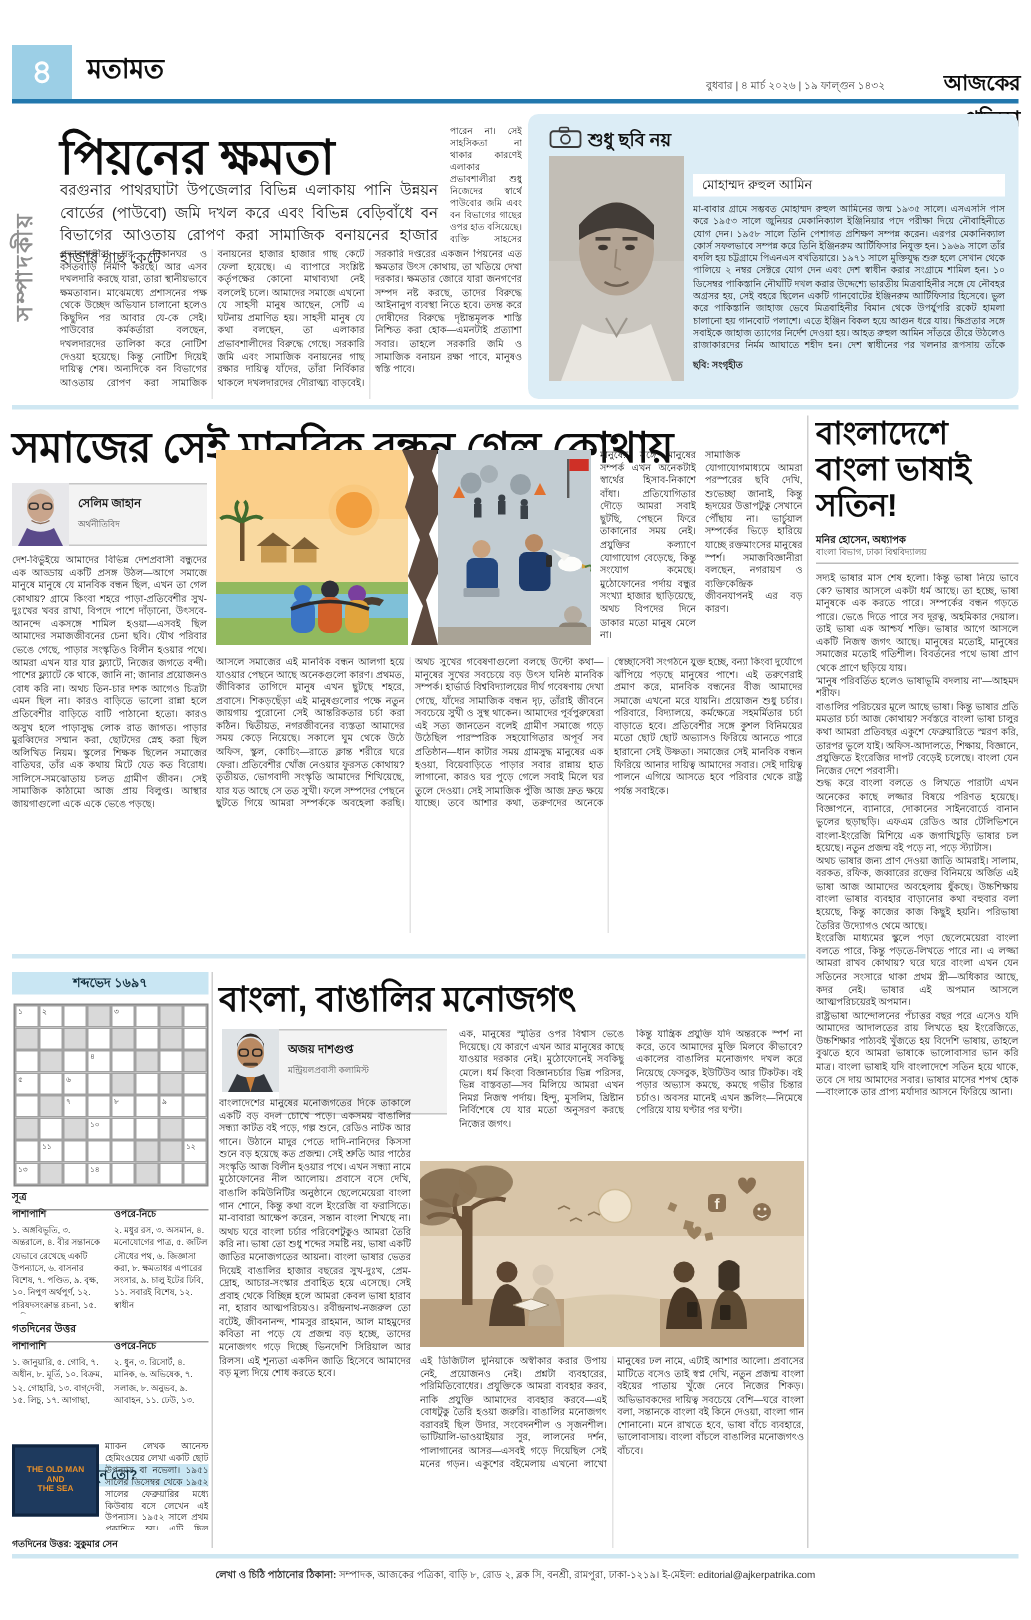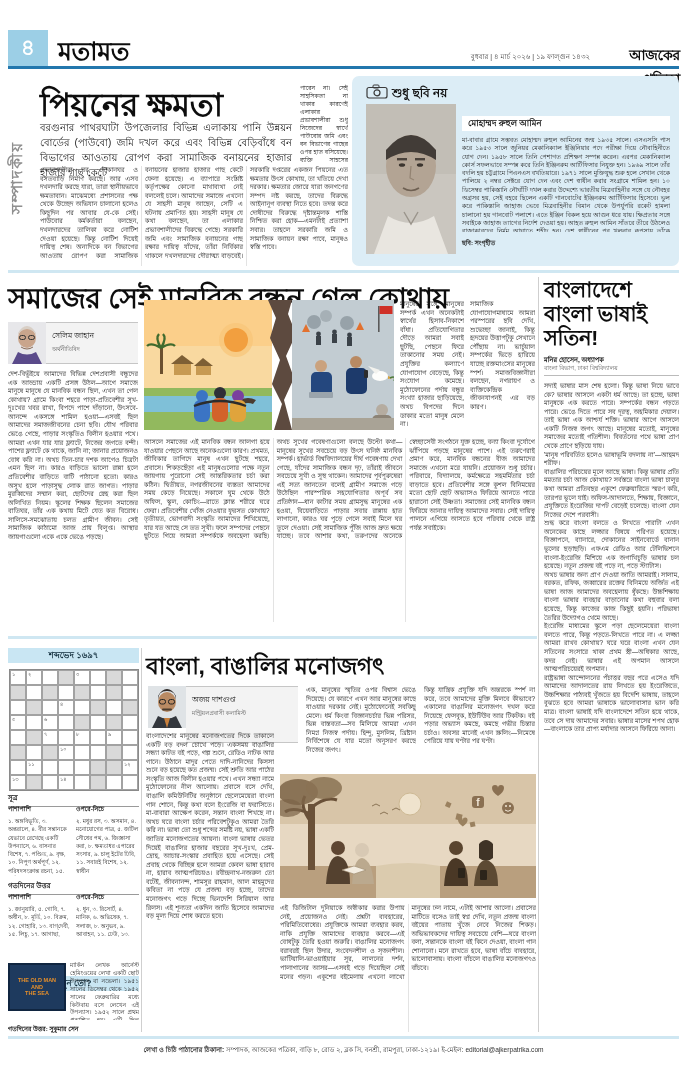--- a/index.html
+++ b/index.html
@@ -7,21 +7,21 @@
        font-family:"Liberation Sans","DejaVu Sans",sans-serif;color:#1a1a1a;overflow:hidden}
   .abs{position:absolute}
   .tx{font-size:6.4px;line-height:1.34;text-align:justify;color:#1c1c1c;overflow:hidden}
   .pre{white-space:pre-line}
   .cols3{column-count:3;column-gap:7px;column-rule:1px solid #e3e3e3}
   .cols2{column-count:2;column-gap:7px;column-rule:1px solid #e3e3e3}
   .hl{font-weight:bold;color:#0d0d0d;letter-spacing:-0.3px}
   .byline-card{display:flex;align-items:stretch}
   .byline-info{flex:1;background:#f3f3f3;border-top:1px solid #c6c6c6;border-bottom:1px solid #c6c6c6;
                padding:6px 0 0 6px}
-  .byline-name{font-size:7.6px;font-weight:normal;color:#111}
+  .byline-name{font-size:7.6px;font-weight:bold;color:#111}
   .byline-role{font-size:5.8px;color:#555;margin-top:2px}
   .secbar{background:#c9e6f3;color:#13303f;font-weight:bold;font-size:8.5px;text-align:center;
           line-height:15px;height:15px}
   .sephead{font-size:7px;font-weight:bold;border-bottom:1px solid #9a9a9a;padding-bottom:2px;color:#222}
   .cluehead{font-size:6.2px;font-weight:bold;margin-bottom:2px;color:#111}
   .cluetx{font-size:5.7px;line-height:1.45;text-align:left;color:#222}
   .cw-grid{display:grid;grid-template-columns:repeat(8,1fr);grid-auto-rows:15px;width:128px;
            border:1px solid #8a8a8a;background:#fff}
   .cw-cell{border:0.5px solid #a2a2a2;position:relative;background:#fff}
   .cw-cell.g{background:#d9d9d9}
@@ -32,21 +32,21 @@
   .cover div{color:#e8902a;font-weight:bold;font-size:5.5px;line-height:1.25;text-align:center}
   .hairline{border-top:1px solid #bbb}
   .vrule{width:1px;background:#cfcfcf}
 </style>
 </head>
 <body>
 
 <div class="abs" style="left:8px;top:30px;width:40px;height:36px;background:#9ccfe6;color:#fff;font-size:22px;font-weight:bold;display:flex;align-items:center;justify-content:center">
   <span>৪</span>
 </div>
-<div class="abs hl" style="left:58px;top:32px;font-size:25px">মতামত</div>
+<div class="abs hl" style="left:58px;top:32px;font-size:18px">মতামত</div>
 <div class="abs" style="left:340px;top:51px;width:250px;text-align:right;font-size:7px;color:#444">বুধবার | ৪ মার্চ ২০২৬ | ১৯ ফাল্গুন ১৪৩২</div>
 <div class="abs hl" style="left:596px;top:44px;width:84px;font-size:14px;text-align:right">আজকের পত্রিকা</div>
 <div class="abs" style="left:8px;top:66px;width:671px;height:3px;background:#2277ad"></div>
 
 <div class="abs vlabel" style="left:-58px;top:165px;width:150px;text-align:center">সম্পাদকীয়</div>
 <div class="abs hl" style="left:40px;top:80px;font-size:32px">পিয়নের ক্ষমতা</div>
 <div class="abs" style="left:40px;top:120px;width:252px;font-size:10px;line-height:1.5;color:#222;text-align:justify">বরগুনার পাথরঘাটা উপজেলার বিভিন্ন এলাকায় পানি উন্নয়ন বোর্ডের (পাউবো) জমি দখল করে এবং বিভিন্ন বেড়িবাঁধে বন বিভাগের আওতায় রোপণ করা সামাজিক বনায়নের হাজার হাজার গাছ কেটে</div>
 <div class="abs tx" style="left:300px;top:84px;width:48px;height:78px;font-size:6px">পারেন না। সেই সাহসিকতা না থাকার কারণেই এলাকার প্রভাবশালীরা শুধু নিজেদের স্বার্থে পাউবোর জমি এবং বন বিভাগের গাছের ওপর হাত বসিয়েছে। ব্যক্তি সাহসের অভাবে যে এর বিরুদ্ধে প্রতিবাদ হচ্ছে না, তা নয়; প্রশাসনও অধিকাংশ সময় নীরব দর্শক। যদি নিজের ভেতরের সাহস জাগিয়ে তোলা যায়, তাহলে দখলদারদের বিরুদ্ধে প্রতিবাদ করতে পারবেন সবাই।</div>
 <div class="abs tx cols3" style="left:40px;top:166px;width:308px;height:100px">প্রভাবশালীরা ঘর, দোকানঘর ও বসতবাড়ি নির্মাণ করছে। আর এসব দখলদারি করছে যারা, তারা স্থানীয়ভাবে ক্ষমতাবান। মাঝেমধ্যে প্রশাসনের পক্ষ থেকে উচ্ছেদ অভিযান চালানো হলেও কিছুদিন পর আবার যে-কে সেই। পাউবোর কর্মকর্তারা বলছেন, দখলদারদের তালিকা করে নোটিশ দেওয়া হয়েছে। কিন্তু নোটিশ দিয়েই দায়িত্ব শেষ। অন্যদিকে বন বিভাগের আওতায় রোপণ করা সামাজিক বনায়নের হাজার হাজার গাছ কেটে ফেলা হয়েছে। এ ব্যাপারে সংশ্লিষ্ট কর্তৃপক্ষের কোনো মাথাব্যথা নেই বললেই চলে। আমাদের সমাজে এখনো যে সাহসী মানুষ আছেন, সেটি এ ঘটনায় প্রমাণিত হয়। সাহসী মানুষ যে কথা বলছেন, তা এলাকার প্রভাবশালীদের বিরুদ্ধে গেছে। সরকারি জমি এবং সামাজিক বনায়নের গাছ রক্ষার দায়িত্ব যাঁদের, তাঁরা নির্বিকার থাকলে দখলদারদের দৌরাত্ম্য বাড়বেই। সরকারি দপ্তরের একজন পিয়নের এত ক্ষমতার উৎস কোথায়, তা খতিয়ে দেখা দরকার। ক্ষমতার জোরে যারা জনগণের সম্পদ নষ্ট করছে, তাদের বিরুদ্ধে আইনানুগ ব্যবস্থা নিতে হবে। তদন্ত করে দোষীদের বিরুদ্ধে দৃষ্টান্তমূলক শাস্তি নিশ্চিত করা হোক—এমনটাই প্রত্যাশা সবার। তাহলে সরকারি জমি ও সামাজিক বনায়ন রক্ষা পাবে, মানুষও স্বস্তি পাবে।</div>
 
@@ -69,21 +69,21 @@
     <rect x="49" y="54" width="10" height="2.4" fill="#4a423b"></rect>
     <ellipse cx="36" cy="61" rx="3.2" ry="1.8" fill="#3c352f"></ellipse>
     <ellipse cx="54" cy="61" rx="3.2" ry="1.8" fill="#3c352f"></ellipse>
     <path d="M45,62 L44,74 L48,76" fill="none" stroke="#938372" stroke-width="1.2"></path>
     <path d="M37,84 Q45,89 53,84" fill="none" stroke="#6e6052" stroke-width="1.6"></path>
     <path d="M8,150 L22,112 Q45,126 68,112 L82,150 Z" fill="#e9e6e0"></path>
     <path d="M38,108 L45,120 L52,108" fill="none" stroke="#9a948b" stroke-width="1.4"></path>
   </svg>
 </div>
 <div class="abs" style="left:462px;top:116px;width:208px;height:15px;background:#fff;display:flex;align-items:center">
-  <span style="font-size:8.5px;font-weight:bold;padding-left:6px;color:#111">মোহাম্মদ রুহুল আমিন</span>
+  <span style="font-size:8.5px;font-weight:normal;padding-left:6px;color:#111">মোহাম্মদ রুহুল আমিন</span>
 </div>
 <div class="abs tx pre" style="left:462px;top:136px;width:208px;height:96px;font-size:6.2px">মা-বাবার গ্রামে সম্ভবত মোহাম্মদ রুহুল আমিনের জন্ম ১৯৩৫ সালে। এসএসসি পাস করে ১৯৫৩ সালে জুনিয়র মেকানিক্যাল ইঞ্জিনিয়ার পদে পরীক্ষা দিয়ে নৌবাহিনীতে যোগ দেন। ১৯৫৮ সালে তিনি পেশাগত প্রশিক্ষণ সম্পন্ন করেন। এরপর মেকানিক্যাল কোর্স সফলভাবে সম্পন্ন করে তিনি ইঞ্জিনরুম আর্টিফিসার নিযুক্ত হন। ১৯৬৯ সালে তাঁর বদলি হয় চট্টগ্রামে পিএনএস বখতিয়ারে। ১৯৭১ সালে মুক্তিযুদ্ধ শুরু হলে সেখান থেকে পালিয়ে ২ নম্বর সেক্টরে যোগ দেন এবং দেশ স্বাধীন করার সংগ্রামে শামিল হন। ১০ ডিসেম্বর পাকিস্তানি নৌঘাঁটি দখল করার উদ্দেশ্যে ভারতীয় মিত্রবাহিনীর সঙ্গে যে নৌবহর অগ্রসর হয়, সেই বহরে ছিলেন একটি গানবোটের ইঞ্জিনরুম আর্টিফিসার হিসেবে। ভুল করে পাকিস্তানি জাহাজ ভেবে মিত্রবাহিনীর বিমান থেকে উপর্যুপরি রকেট হামলা চালানো হয় গানবোট পলাশে। এতে ইঞ্জিন বিকল হয়ে আগুন ধরে যায়। ক্ষিপ্রতার সঙ্গে সবাইকে জাহাজ ত্যাগের নির্দেশ দেওয়া হয়। আহত রুহুল আমিন সাঁতরে তীরে উঠলেও রাজাকারদের নির্মম আঘাতে শহীদ হন। দেশ স্বাধীনের পর খুলনার রূপসায় তাঁকে সমাহিত করা হয়।
 ১৯৭৩ সালে রুহুল আমিনকে বীরশ্রেষ্ঠ উপাধি দেওয়া হয়।</div>
 <div class="abs" style="left:462px;top:238px;font-size:6.2px;font-weight:bold;color:#222">ছবি: সংগৃহীত</div>
 
 <div class="abs" style="left:8px;top:270px;width:671px;height:3px;background:#cfe7f2"></div>
 
 <div class="abs hl" style="left:8px;top:277px;width:528px;font-size:28px">সমাজের সেই মানবিক বন্ধন গেল কোথায়</div>
 <div class="abs byline-card" style="left:8px;top:322px;width:130px;height:42px">
   <span style="width:38px;height:42px;display:block">

